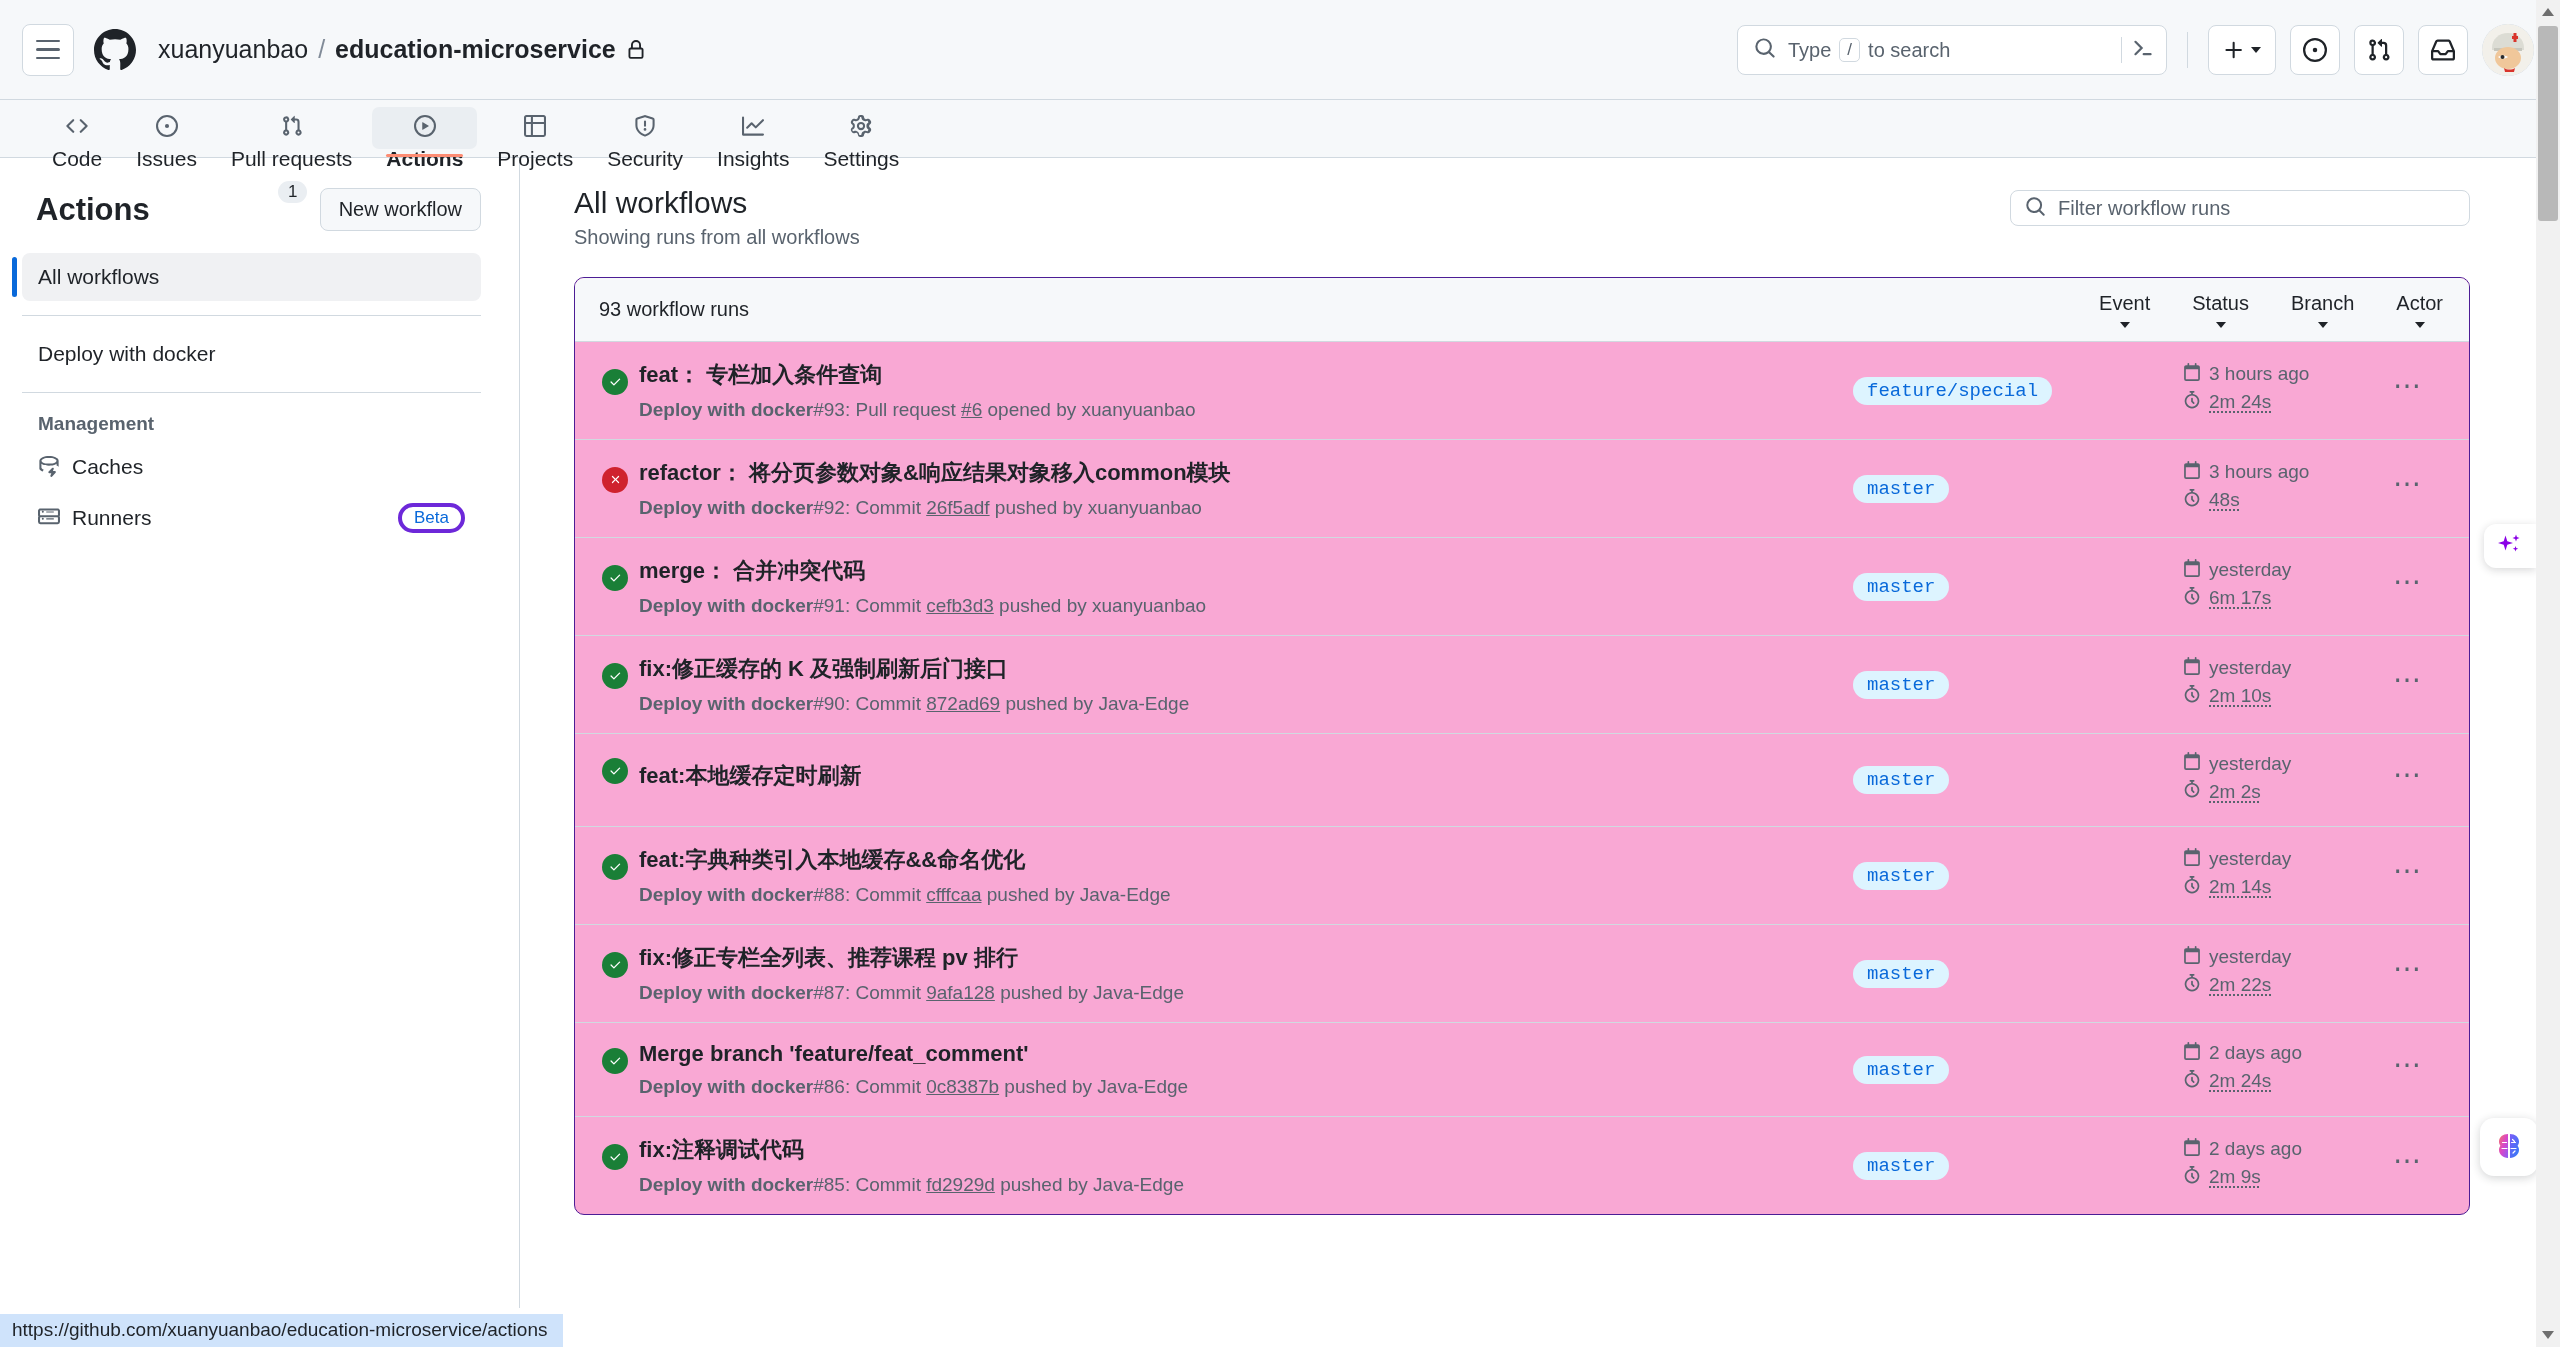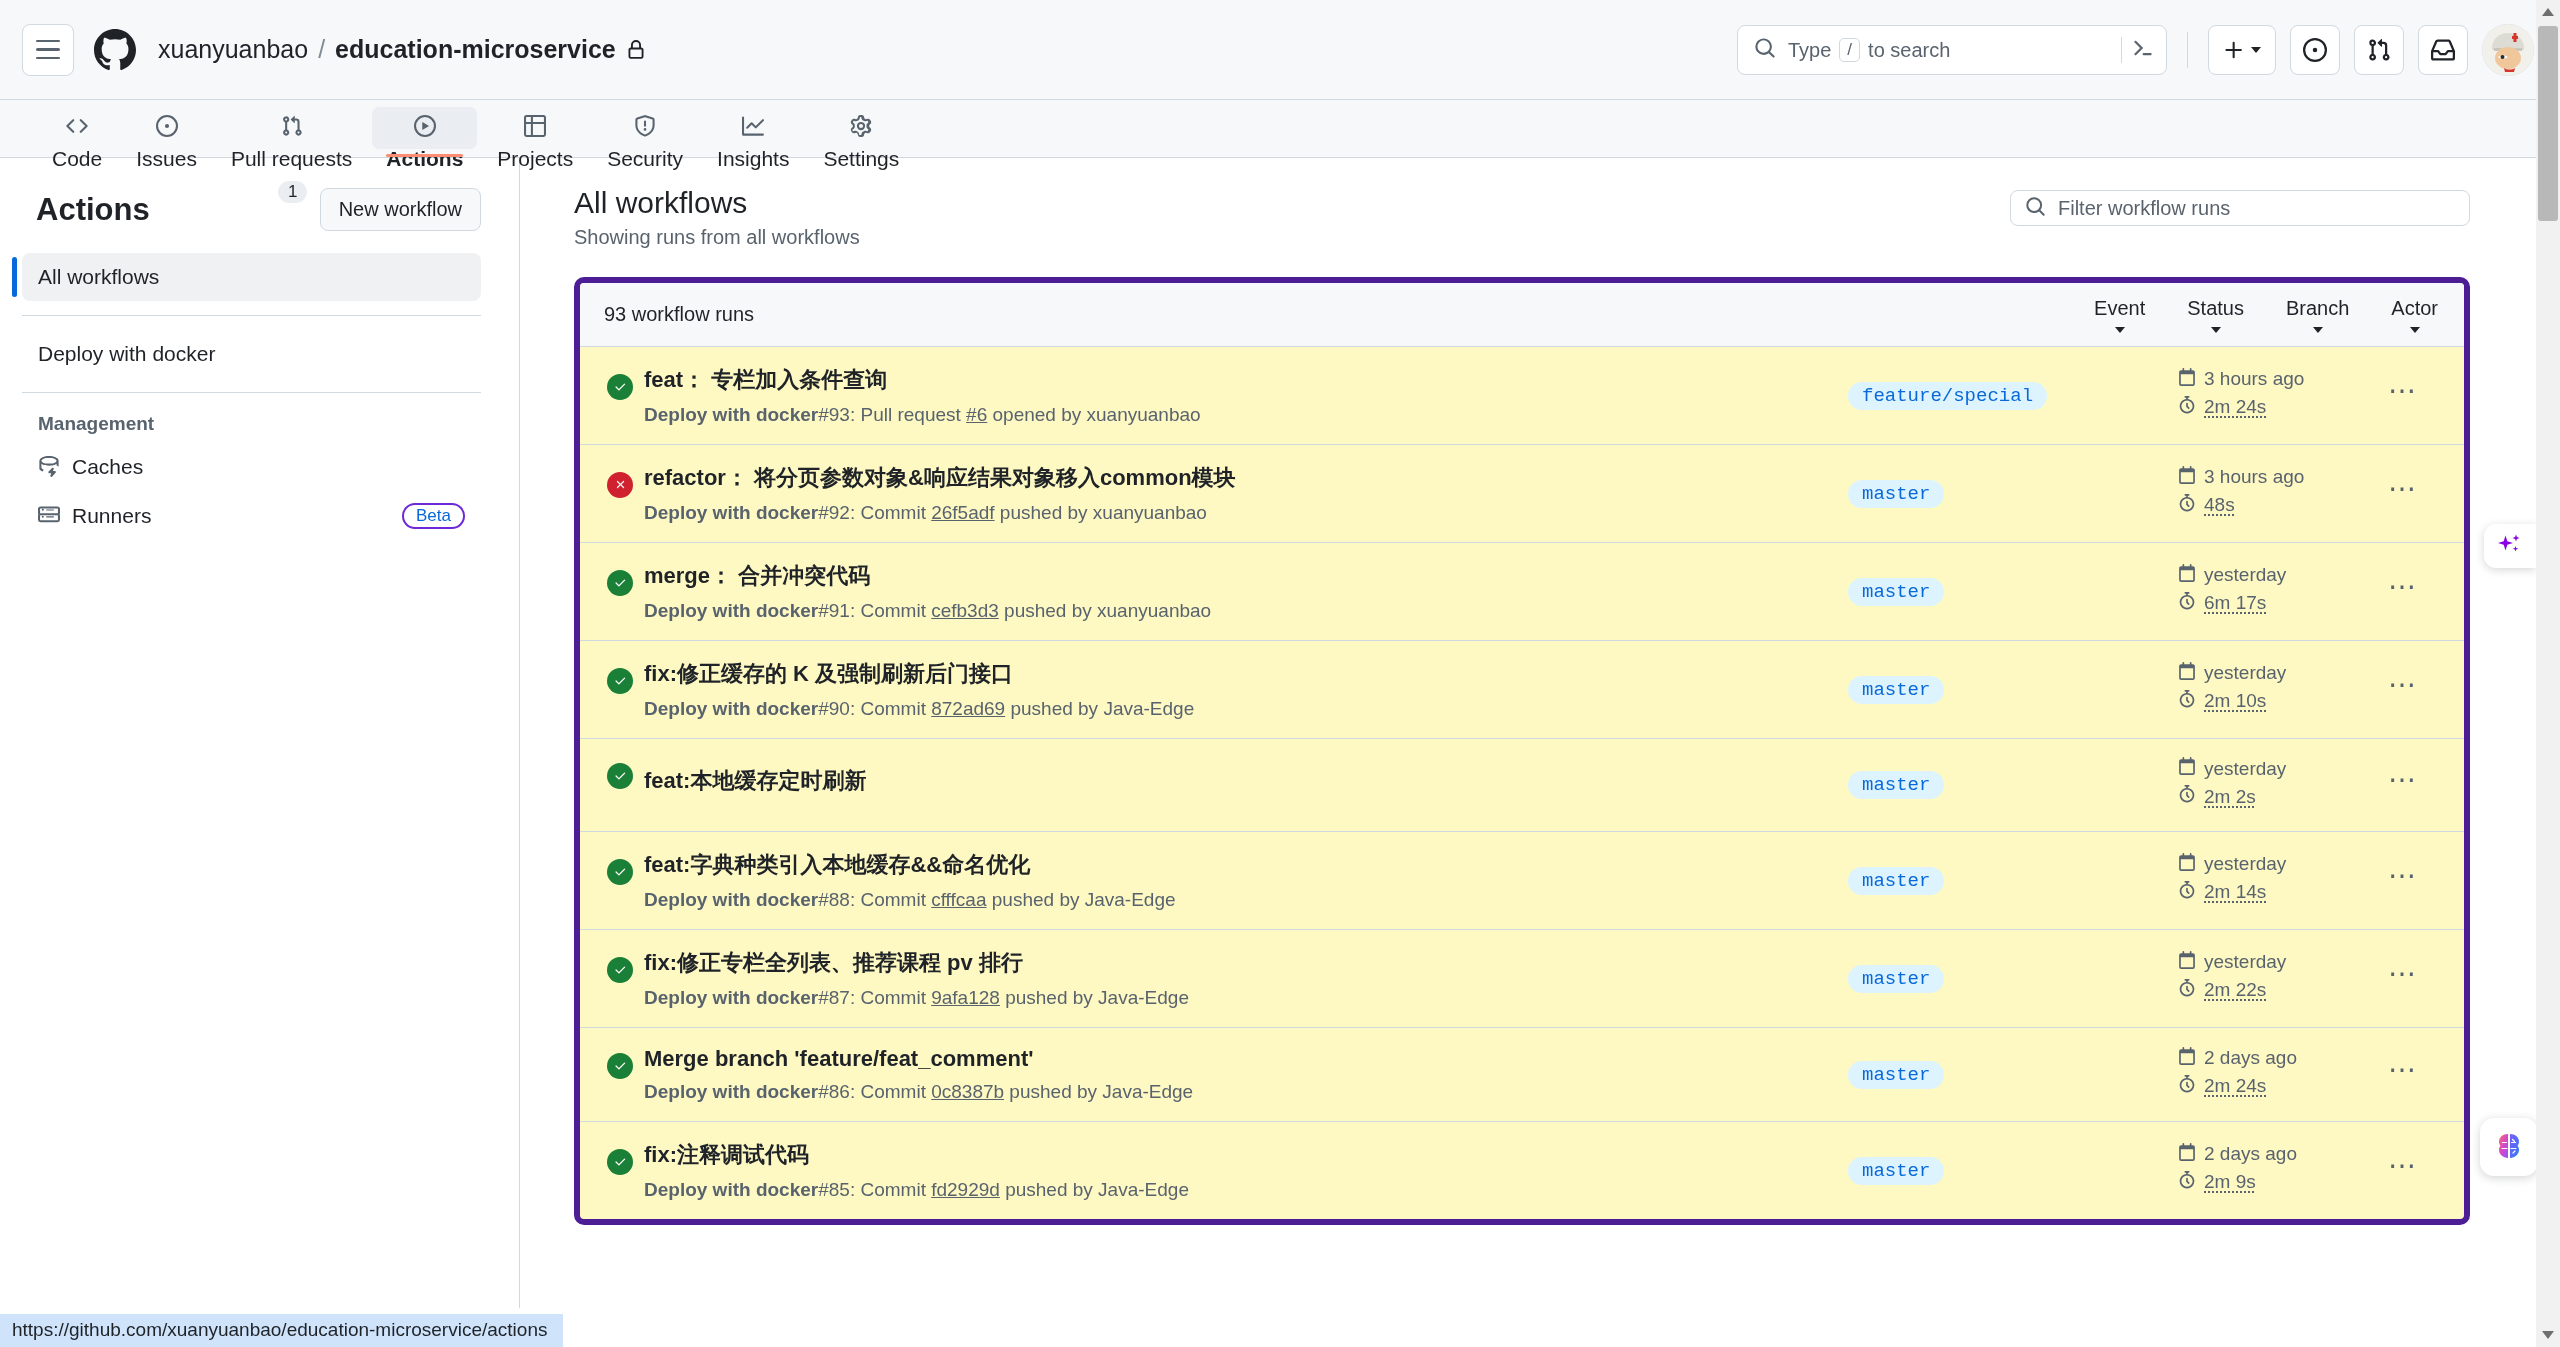--- a/index.html
+++ b/index.html
@@ -180,21 +180,21 @@
     position:absolute; left:-10px; top: 4px; bottom: 4px;
     width: 5px; background: #0969da; border-radius: 6px;
   }
   .side-divider { height:1px; background:#d1d9e0; margin: 14px 0; }
   .side-group-title {
     font-size: 19px; color: #59636e; font-weight: bold;
     padding: 6px 16px; margin-top: 4px; margin-bottom: 2px;
   }
   .side-item .badge-beta {
     margin-left: auto;
-    border: 2px solid #6d28d9;
+    border: 4px solid #6d28d9;
     color: #0969da;
     border-radius: 20px;
     font-size: 17px;
     padding: 1px 12px;
   }
   .side-item .ico { color:#59636e; display:flex; align-items:center; }
 
   
   .main {
     flex: 1;
@@ -214,24 +214,24 @@
     background:#ffffff;
     display:flex; align-items:center;
     padding: 0 14px;
     gap: 12px;
     cursor: text;
     margin-top: 4px;
   }
   .filter-box .ph { color:#59636e; font-size: 20px; }
 
   .runs-card {
-    border: 6px solid #4c1d95;
+    border: 1px solid #4c1d95;
     border-radius: 10px;
     overflow: hidden;
-    background: #fef9c3;
+    background: #f9a8d4;
   }
   .runs-toolbar {
     background: #f6f8fa;
     border-bottom: 1px solid #d1d9e0;
     height: 64px;
     display:flex; align-items:center; justify-content: space-between;
     padding: 0 26px 0 24px;
   }
   .runs-count { font-size: 20px; color:#1f2328; }
   .filters { display:flex; align-items:center; gap: 42px; }

